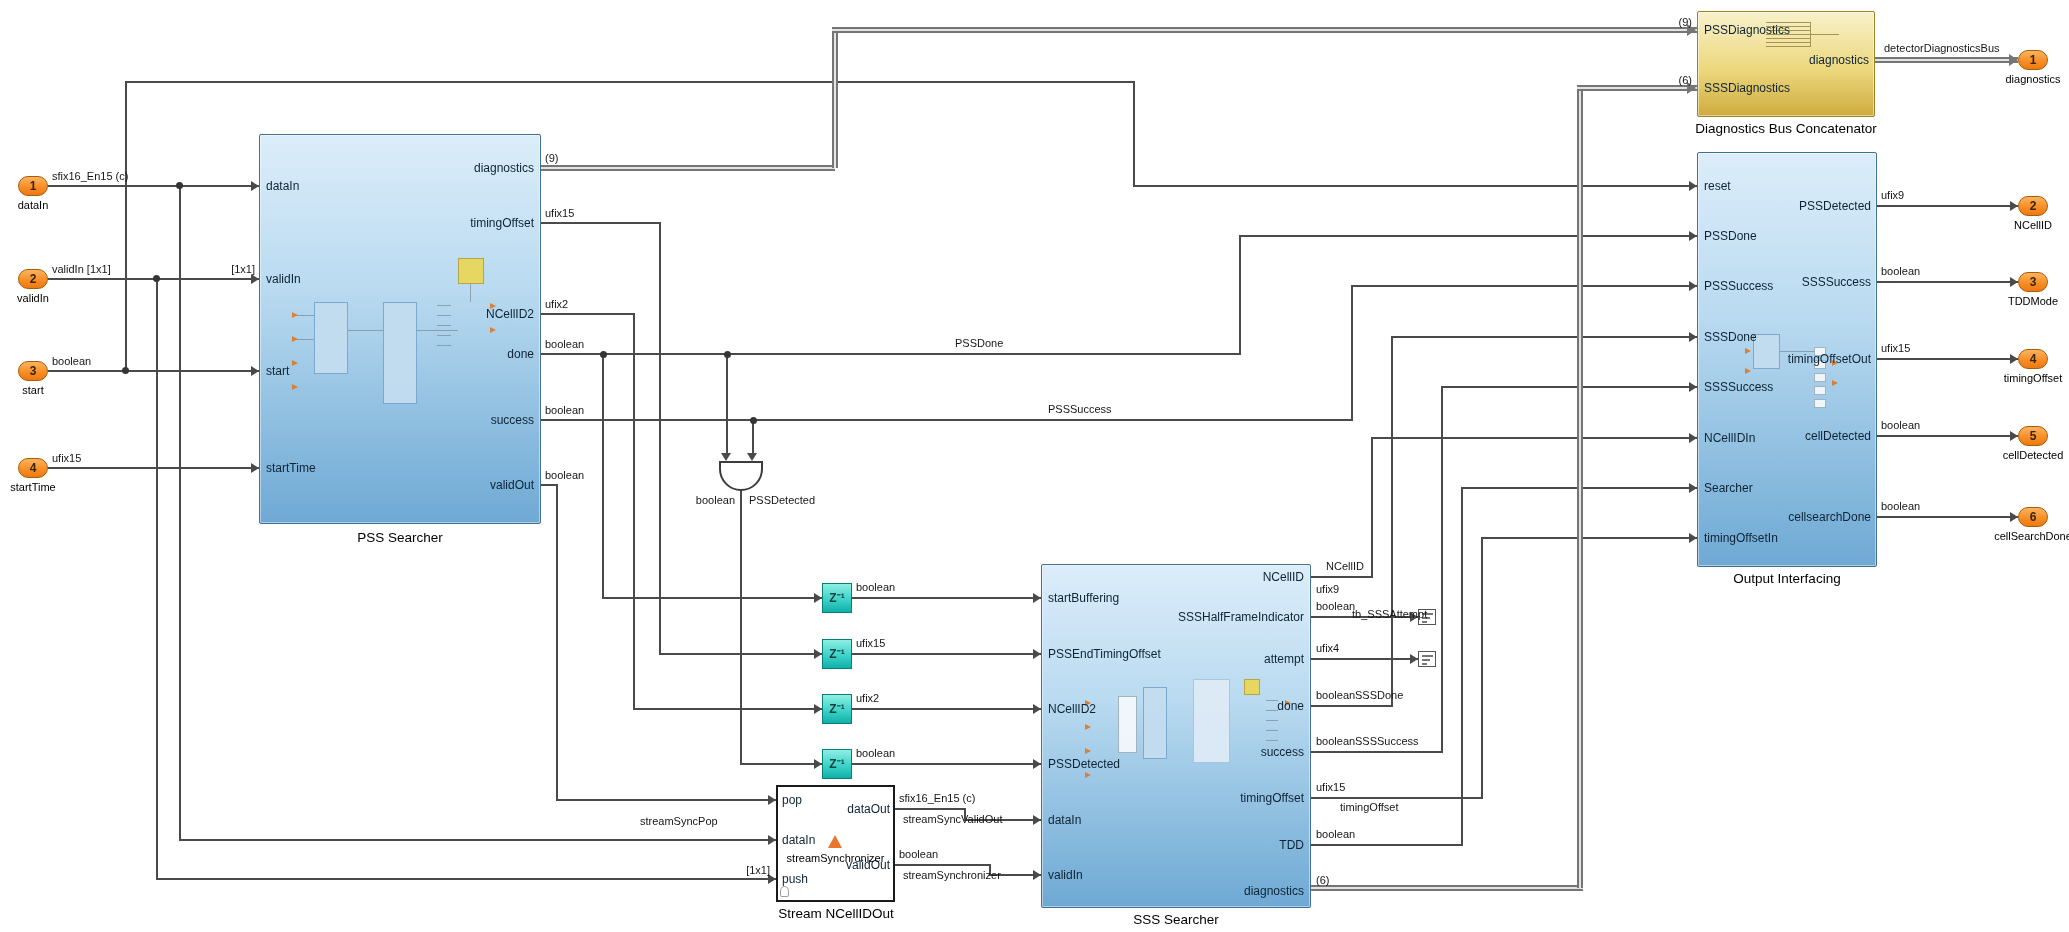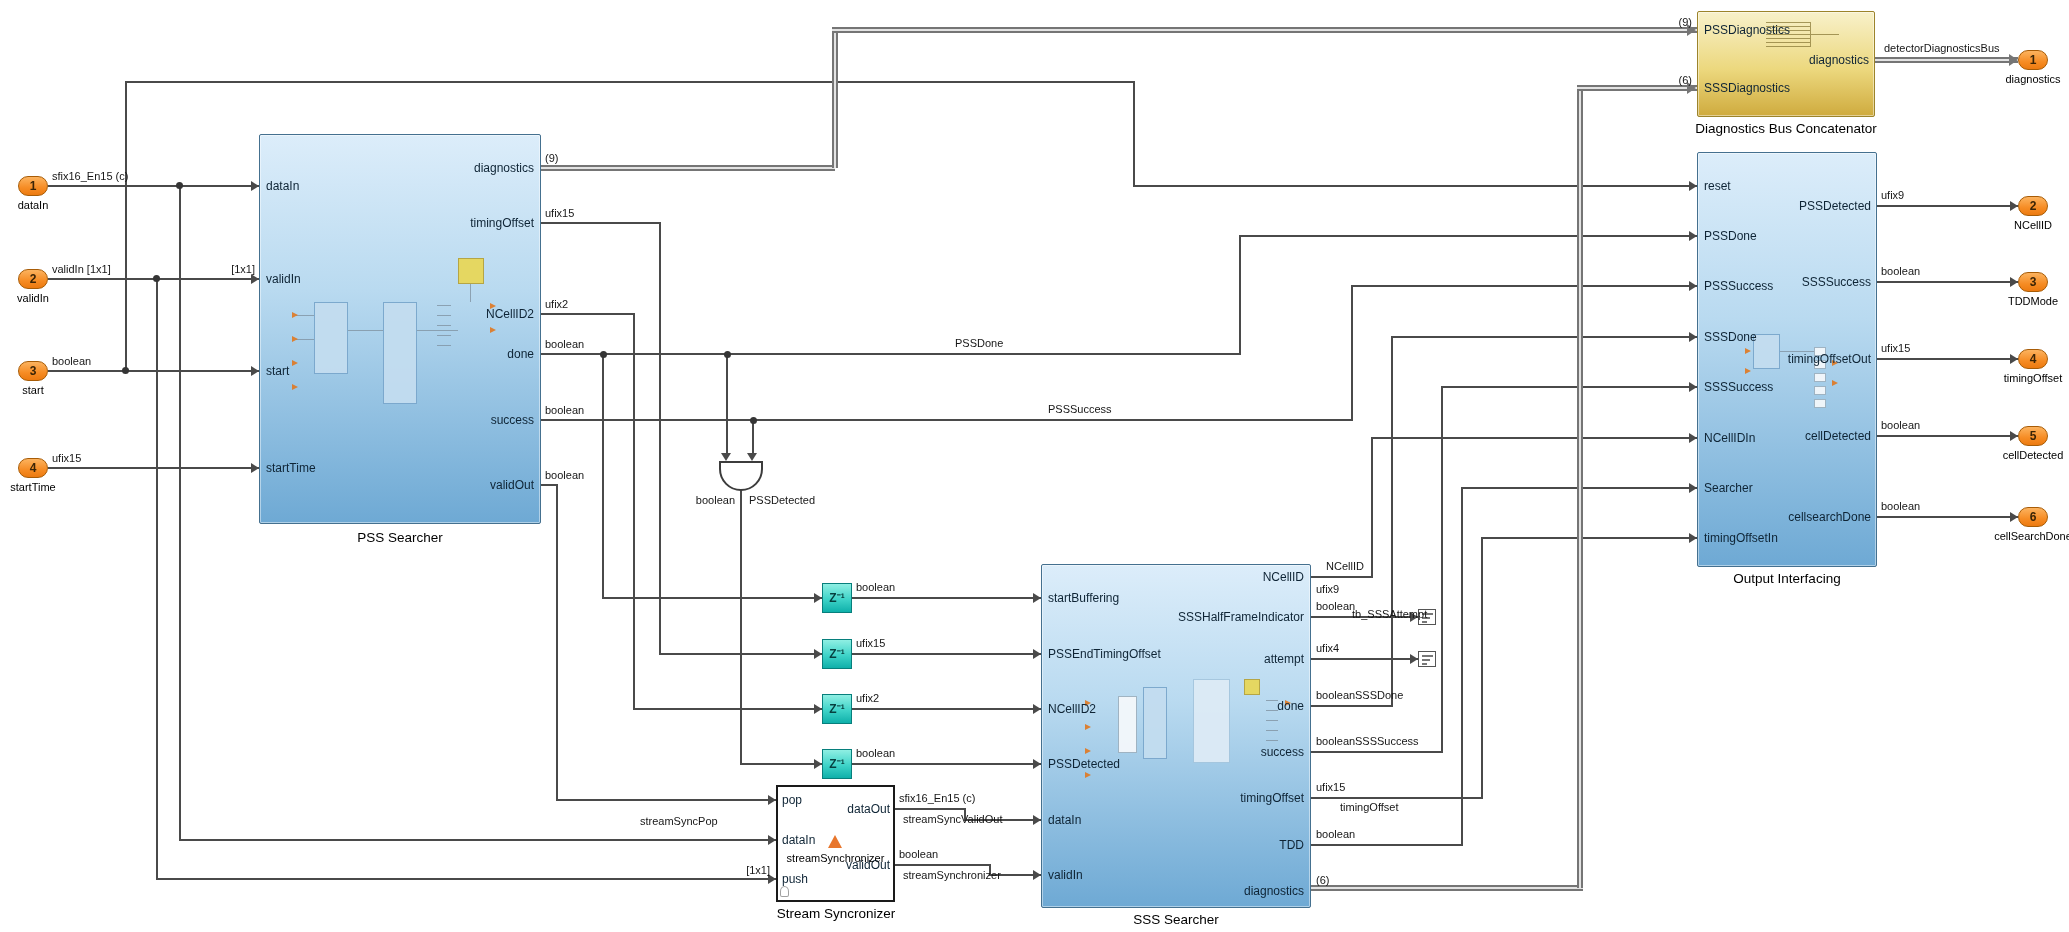--- a/index.html
+++ b/index.html
@@ -282,21 +282,21 @@
   <div class="ip" style="left:2018px;top:196px">2</div>
   <div class="ip" style="left:2018px;top:272px">3</div>
   <div class="ip" style="left:2018px;top:349px">4</div>
   <div class="ip" style="left:2018px;top:426px">5</div>
   <div class="ip" style="left:2018px;top:507px">6</div>
 
   <div class="cap" style="left:259px;top:530px;width:282px">PSS Searcher</div>
   <div class="cap" style="left:1041px;top:912px;width:270px">SSS Searcher</div>
   <div class="cap" style="left:1697px;top:571px;width:180px">Output Interfacing</div>
   <div class="cap" style="left:1655px;top:121px;width:262px">Diagnostics Bus Concatenator</div>
-  <div class="cap" style="left:746px;top:906px;width:180px">Stream Syncronizer</div>
+  <div class="cap" style="left:746px;top:906px;width:180px">Stream NCellIDOut</div>
 
   <div class="plc" style="left:-27px;top:198px;width:120px">dataIn</div>
   <div class="plc" style="left:-27px;top:291px;width:120px">validIn</div>
   <div class="plc" style="left:-27px;top:383px;width:120px">start</div>
   <div class="plc" style="left:-27px;top:480px;width:120px">startTime</div>
   <div class="sl" style="left:52px;top:170px">sfix16_En15 (c)</div>
   <div class="sl" style="left:52px;top:263px">validIn [1x1]</div>
   <div class="sl" style="left:52px;top:355px">boolean</div>
   <div class="sl" style="left:52px;top:452px">ufix15</div>
   <div class="plc" style="left:1978px;top:72px;width:110px">diagnostics</div>

